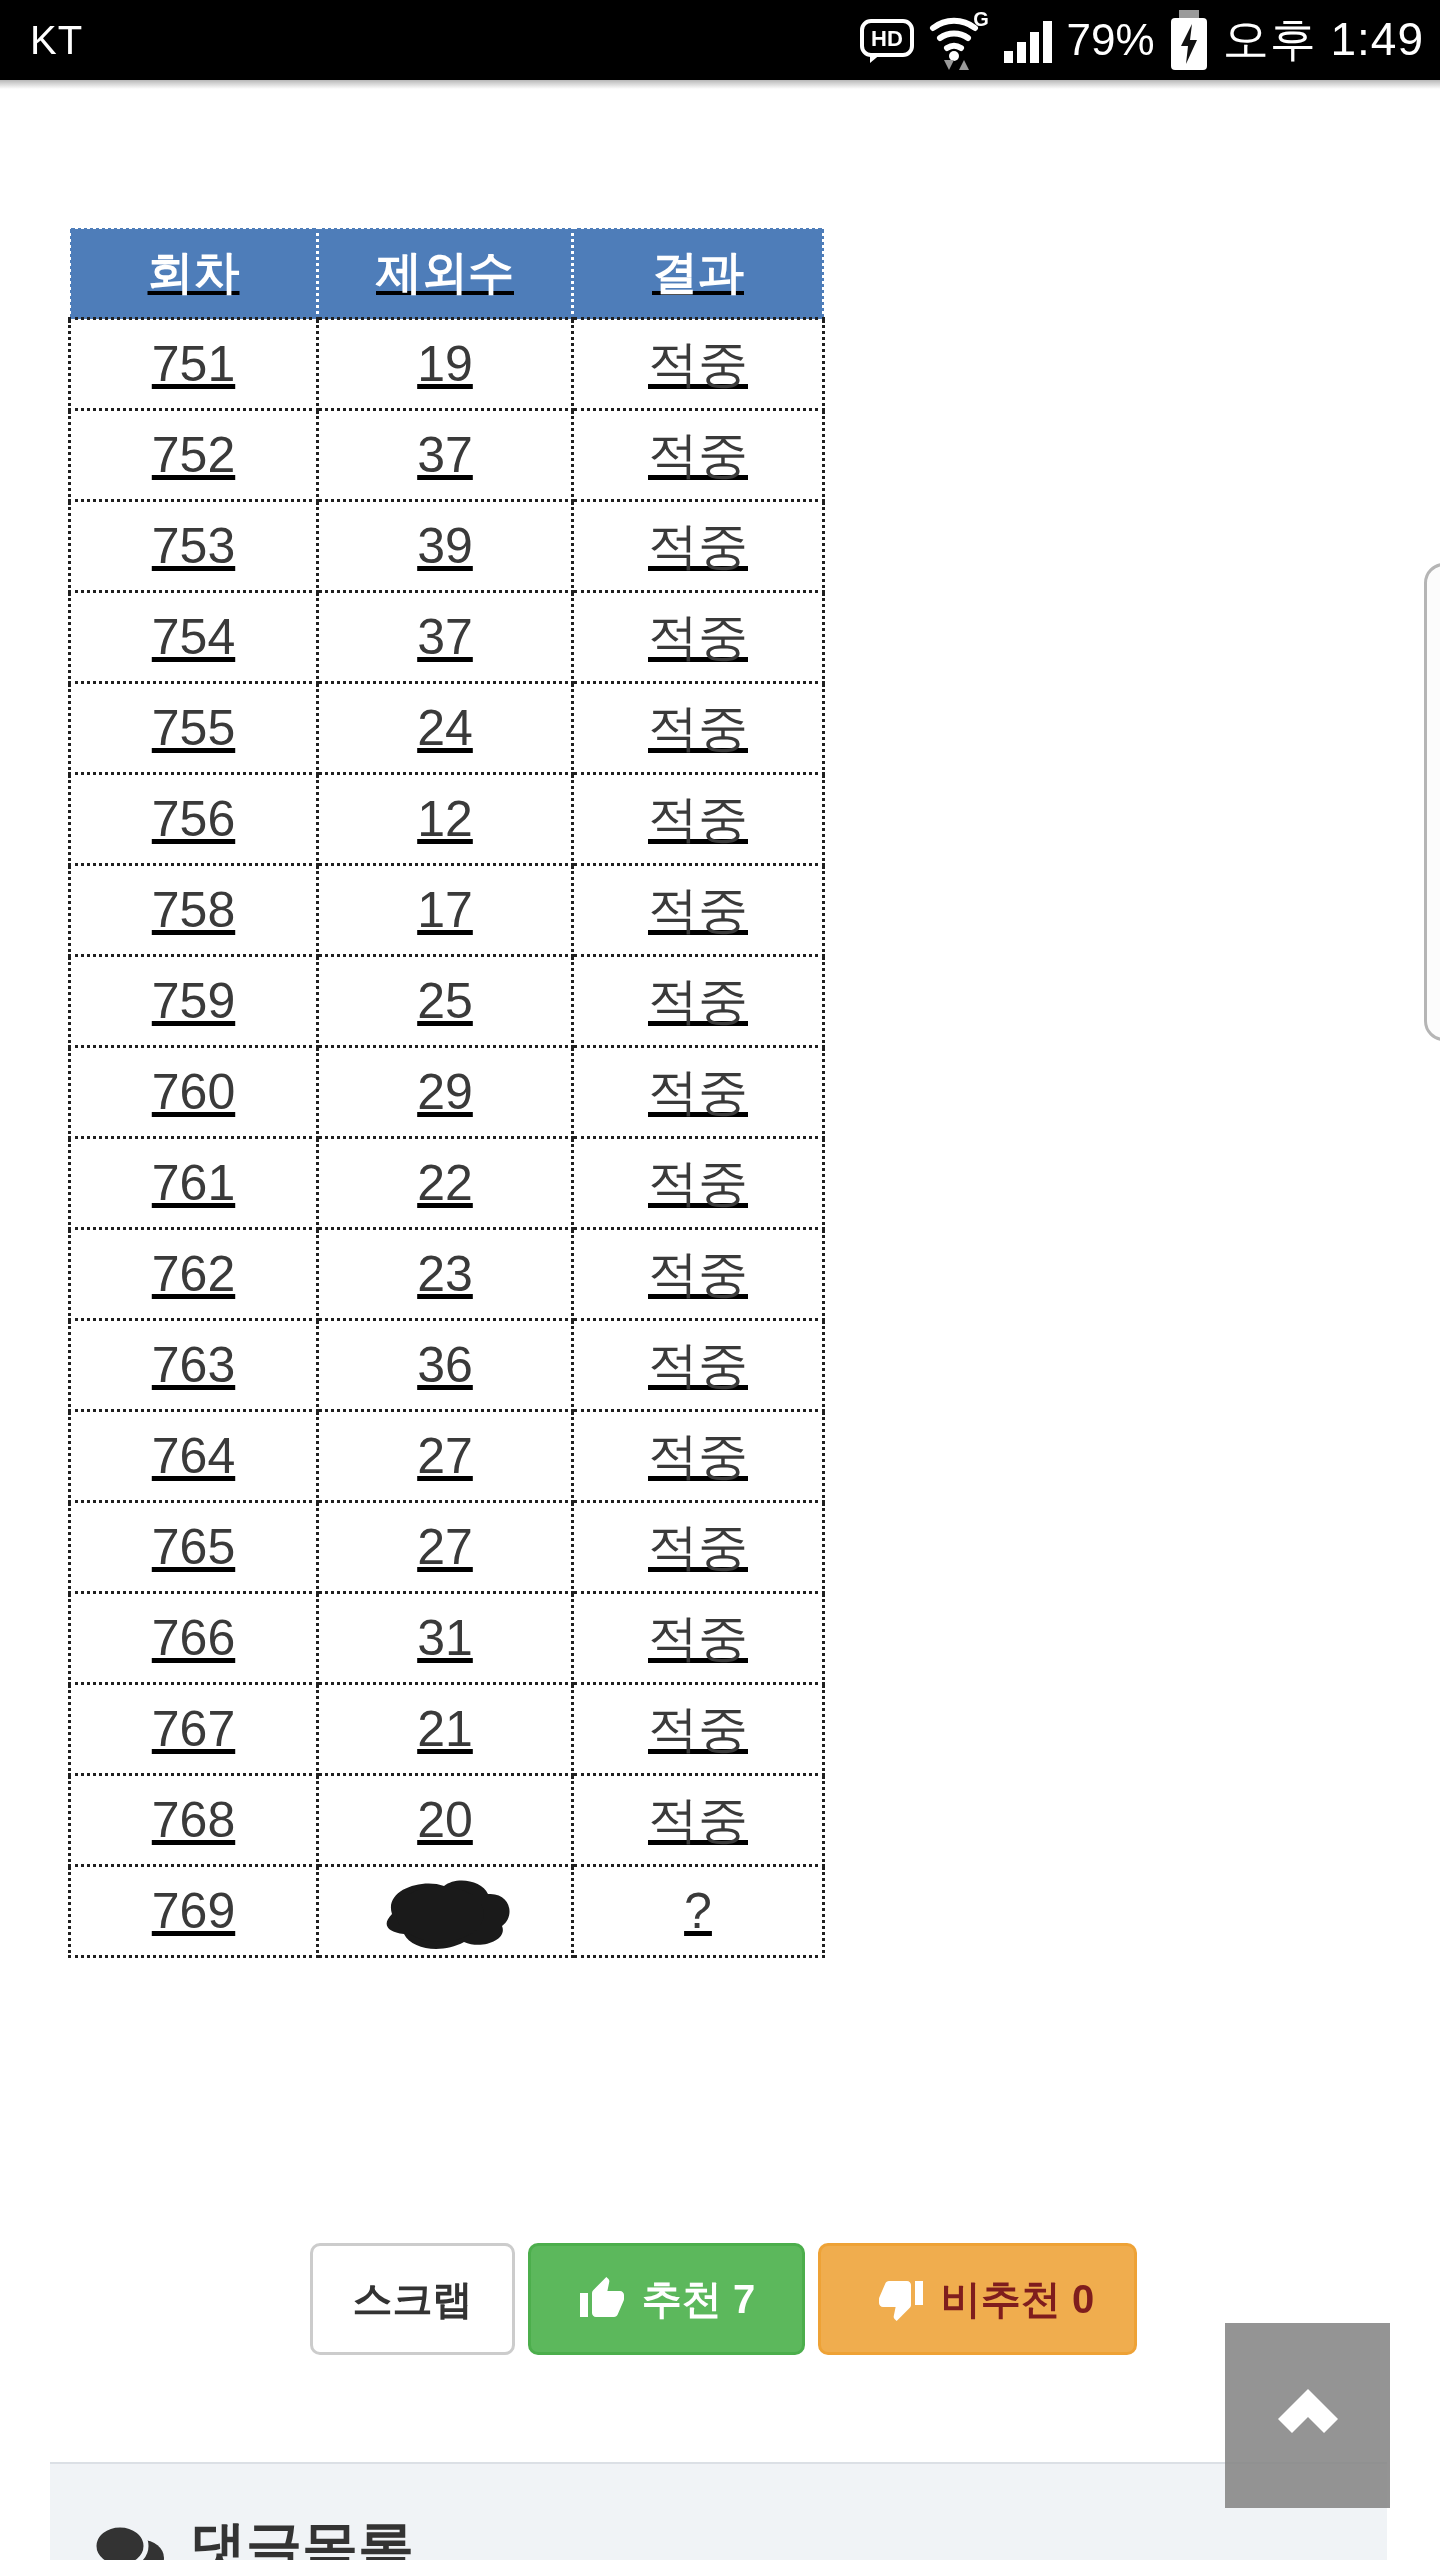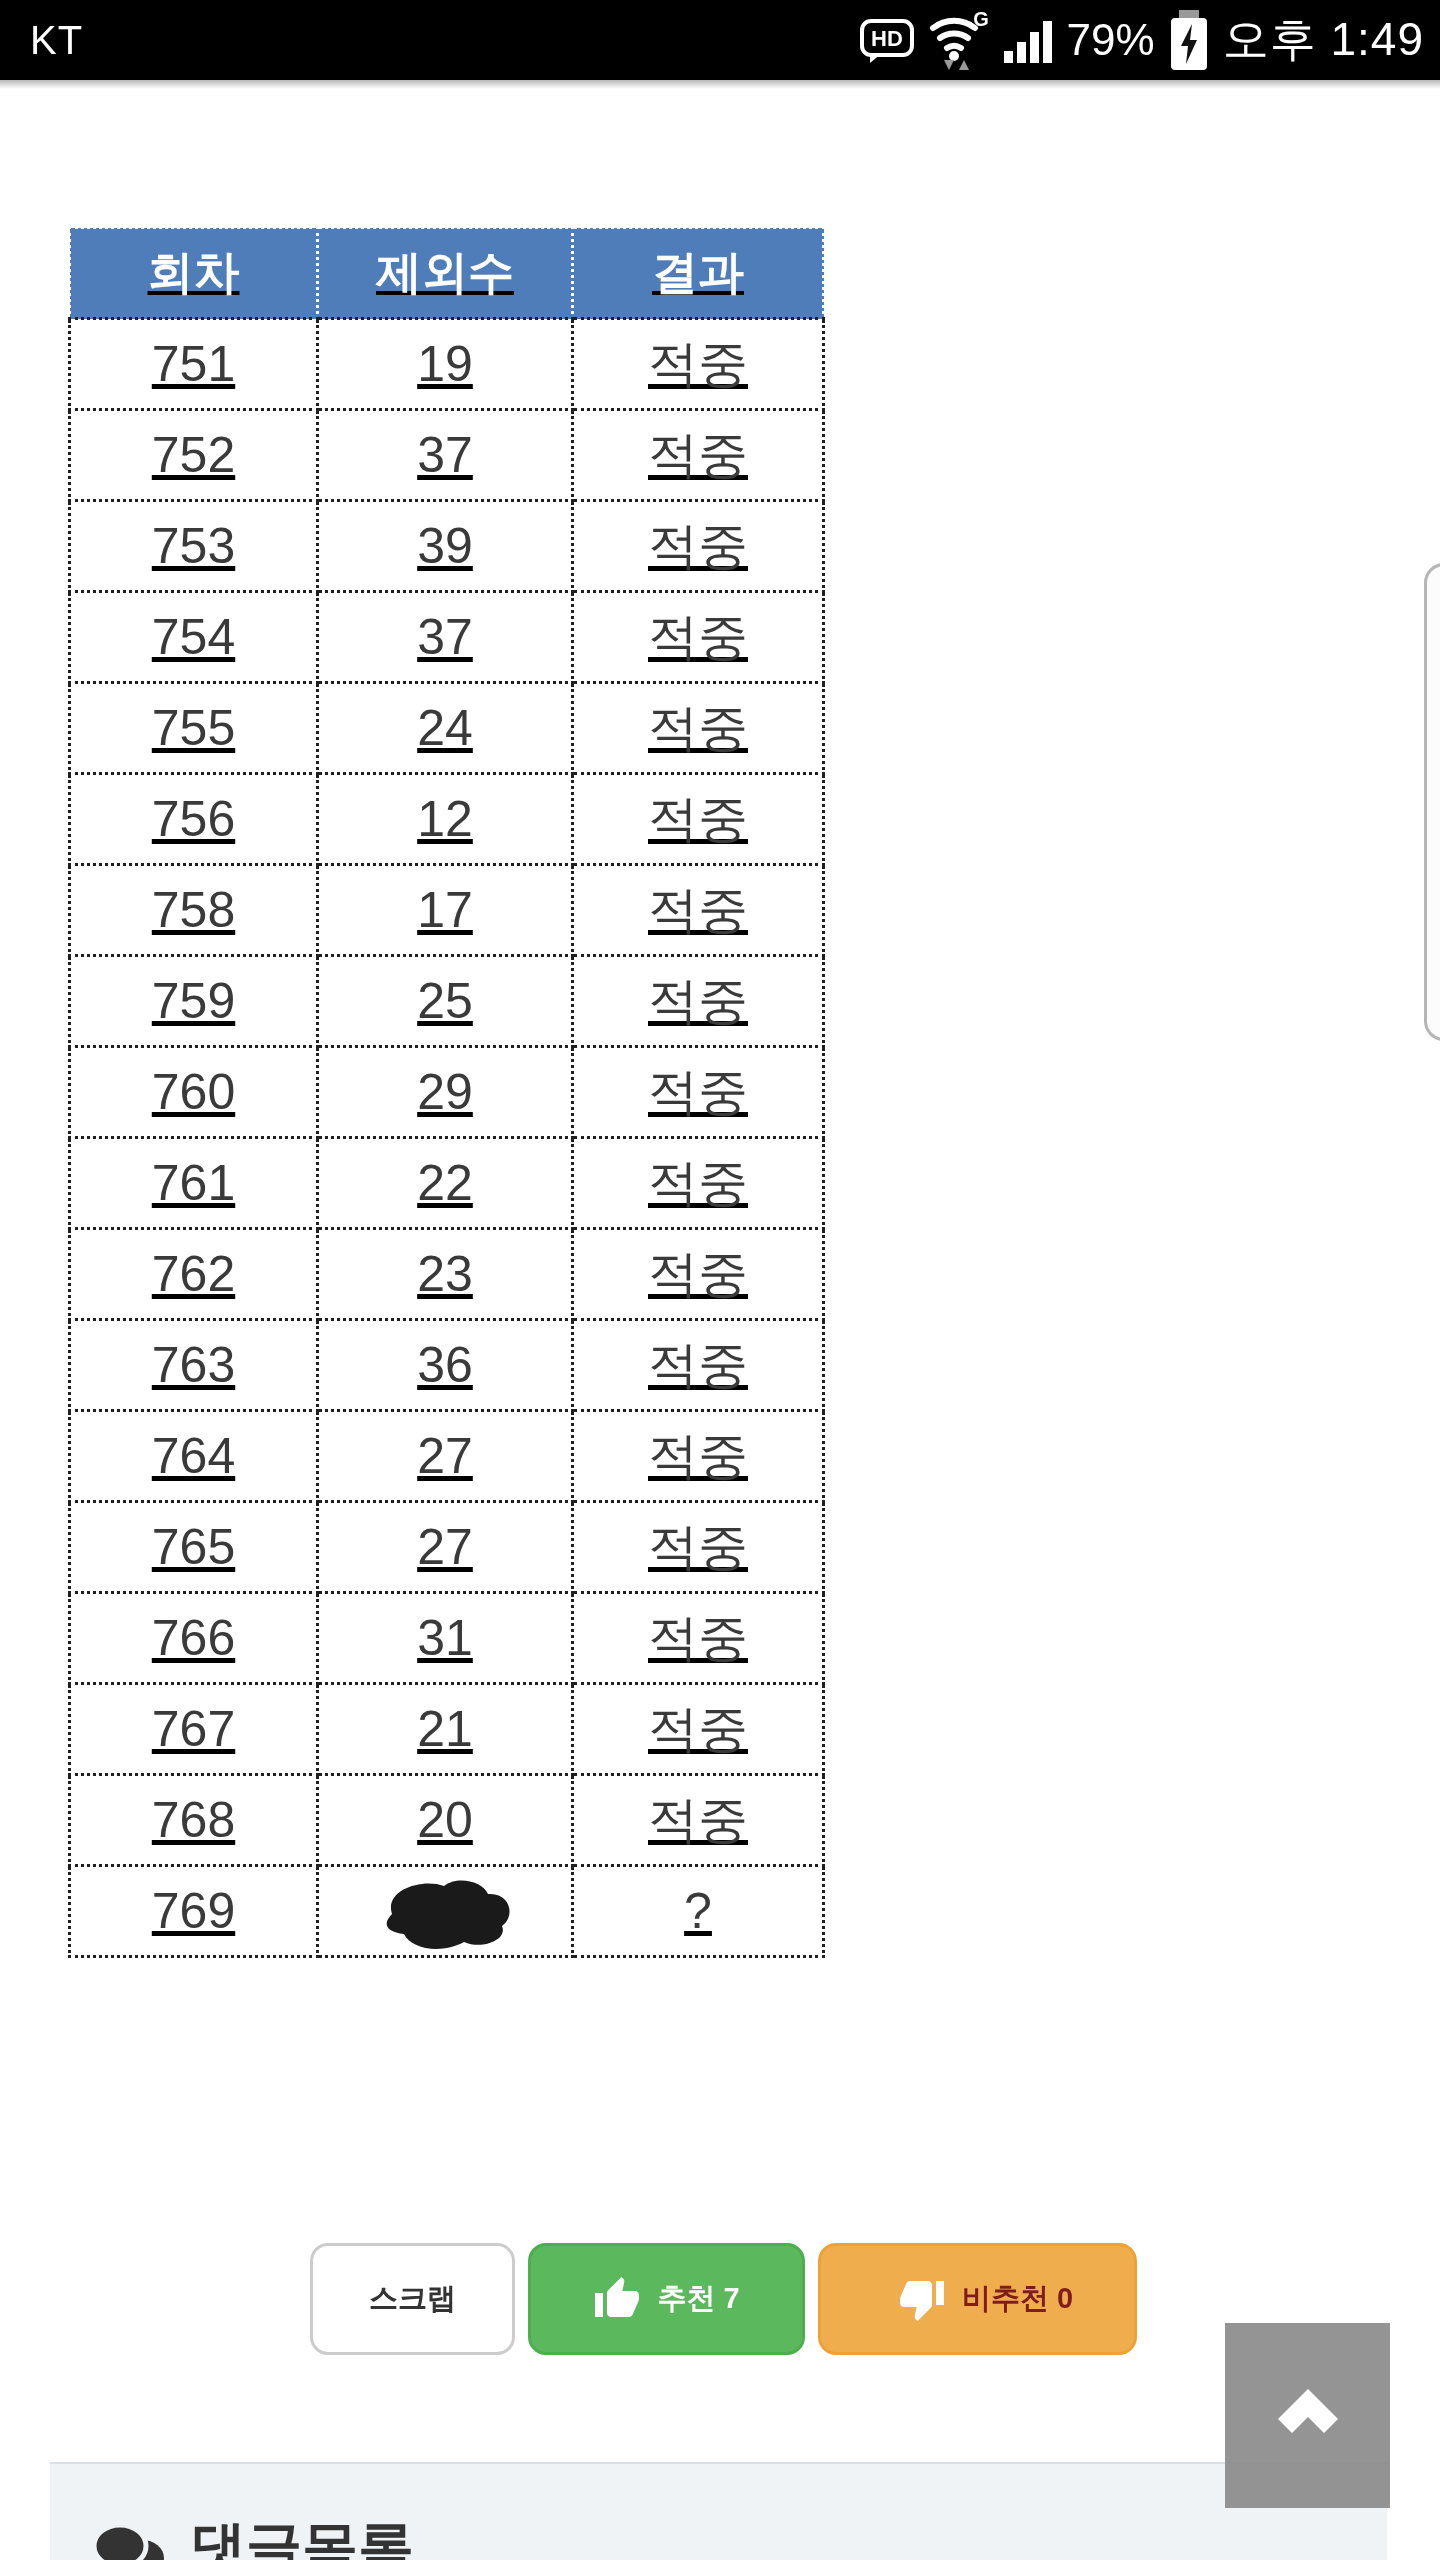--- a/index.html
+++ b/index.html
@@ -42,21 +42,21 @@
     border:3px dotted #1f1f1f;
   }
   .scribble{display:inline-block;vertical-align:middle;margin-top:4px;}
   
   #actions{
     position:absolute;left:310px;top:2243px;height:112px;
     display:flex;gap:13px;align-items:stretch;
   }
   .btn{
     display:flex;align-items:center;justify-content:center;gap:16px;
-    height:112px;border-radius:18px;font-size:29px;font-weight:bold;
+    height:112px;border-radius:10px;font-size:40px;font-weight:bold;
     cursor:pointer;
   }
   #scrap-btn{width:205px;background:#fff;border:3px solid #ccc;color:#333;}
   #like-btn{width:277px;background:#5cb85c;border:3px solid #4cae4c;color:#fff;}
   #dislike-btn{width:319px;background:#f0ad4e;border:3px solid #eea236;color:#7f1d1d;padding-left:16px;}
   
   #top-btn{
     position:absolute;left:1225px;top:2323px;width:165px;height:185px;
     background:rgba(133,133,133,0.88);display:flex;align-items:flex-start;
     justify-content:center;cursor:pointer;z-index:5;

